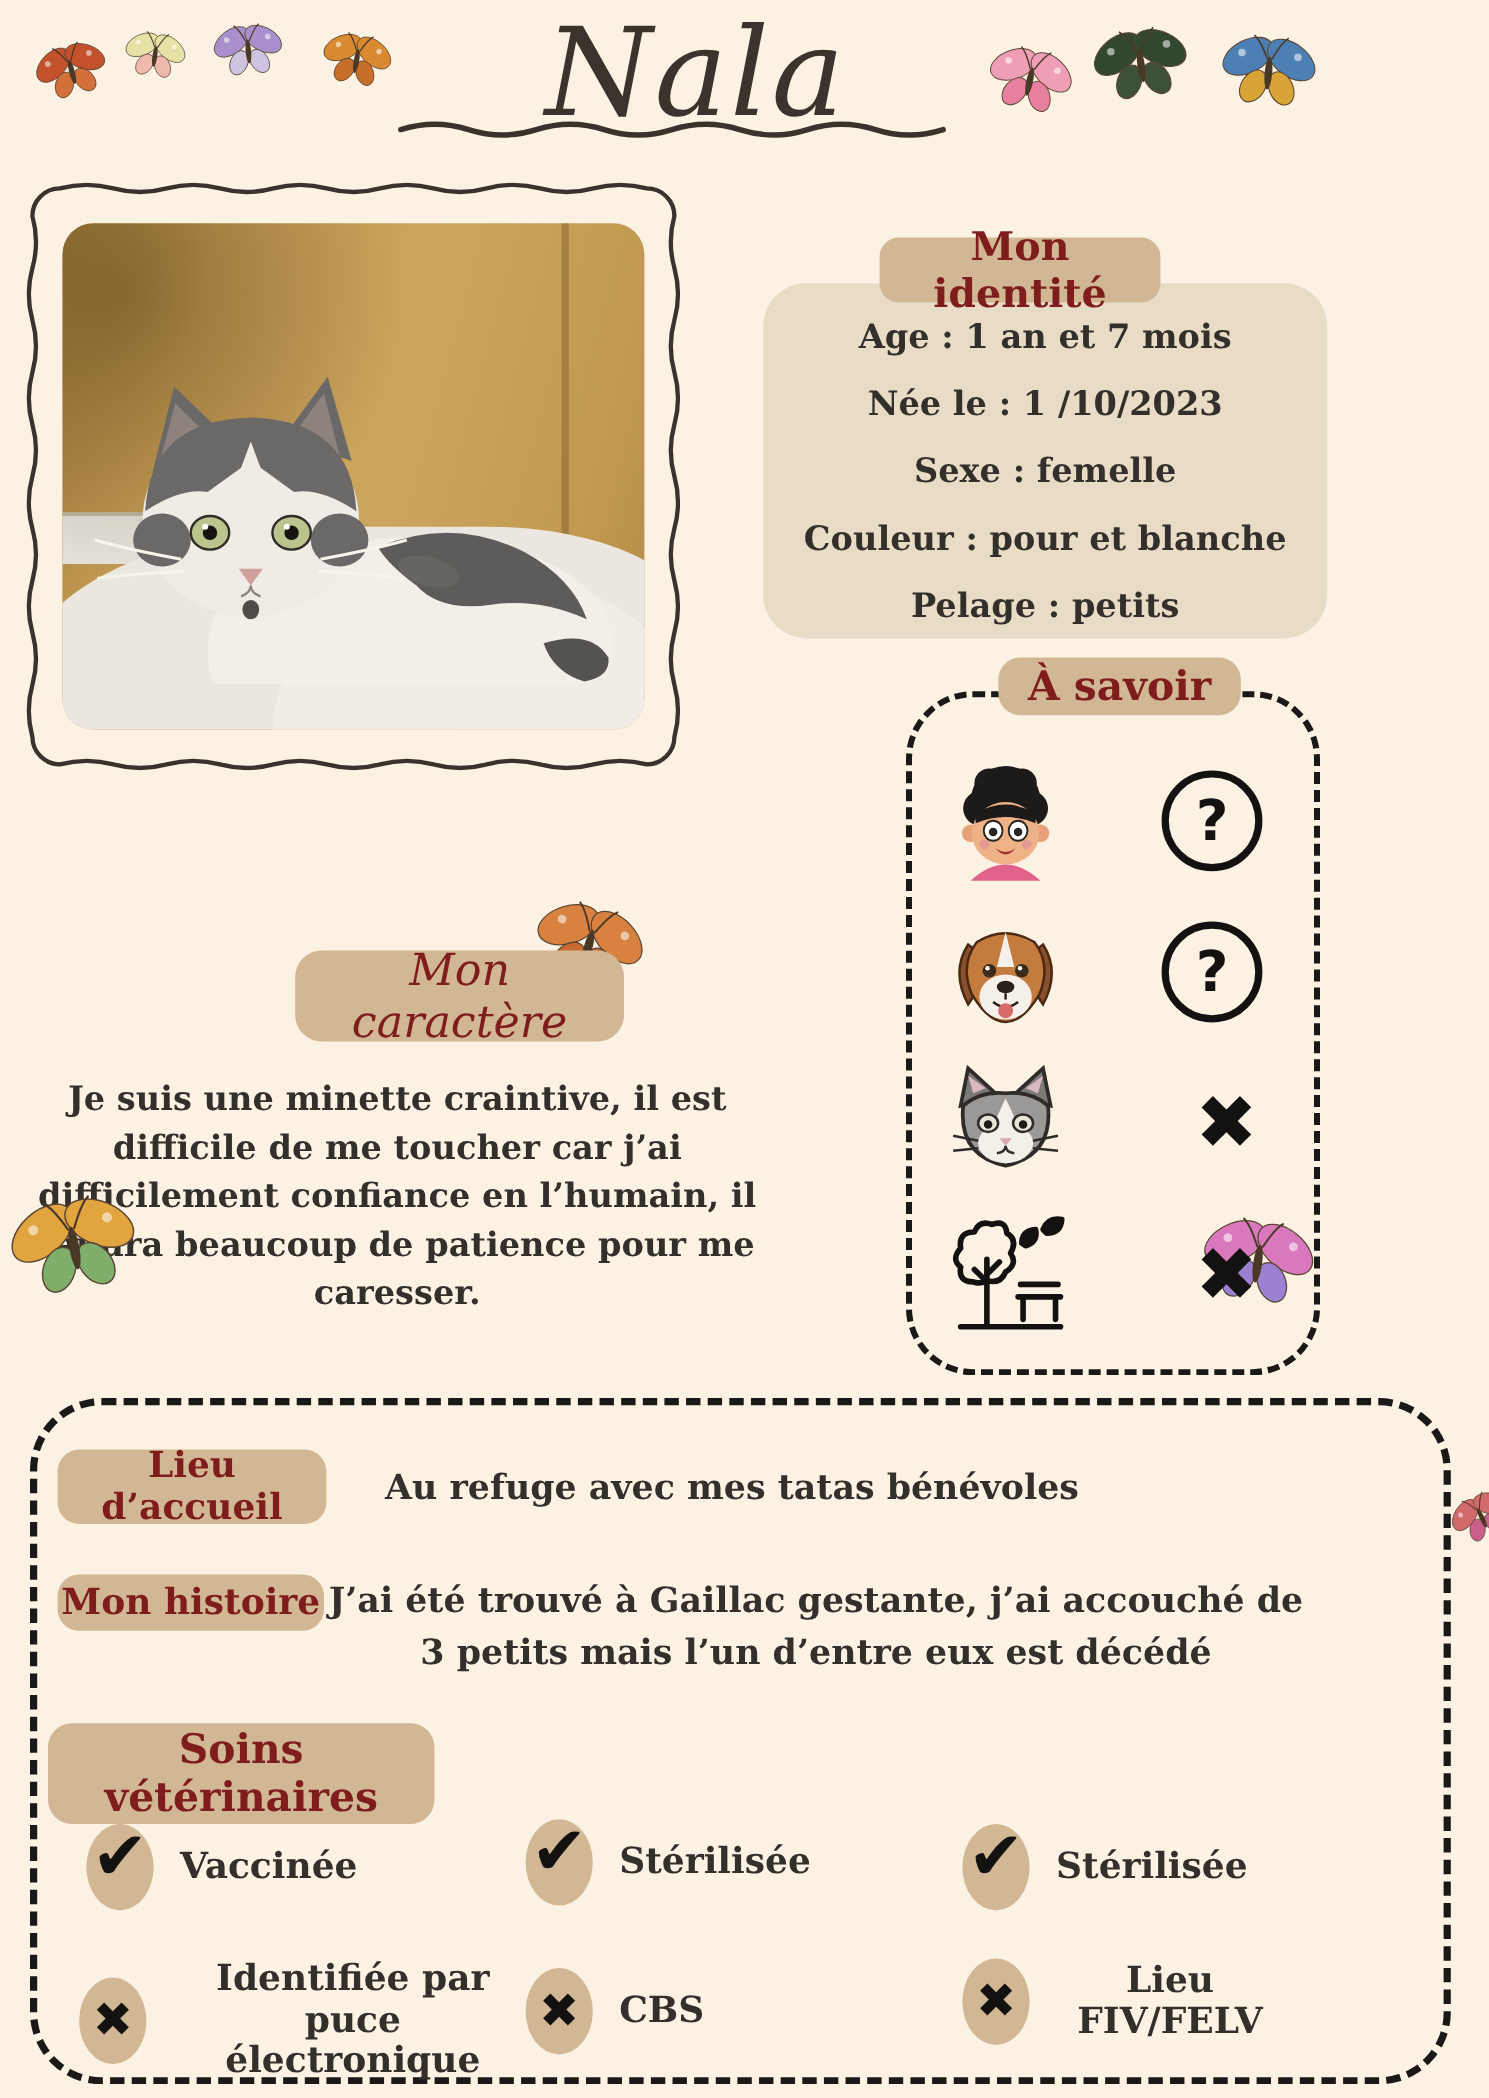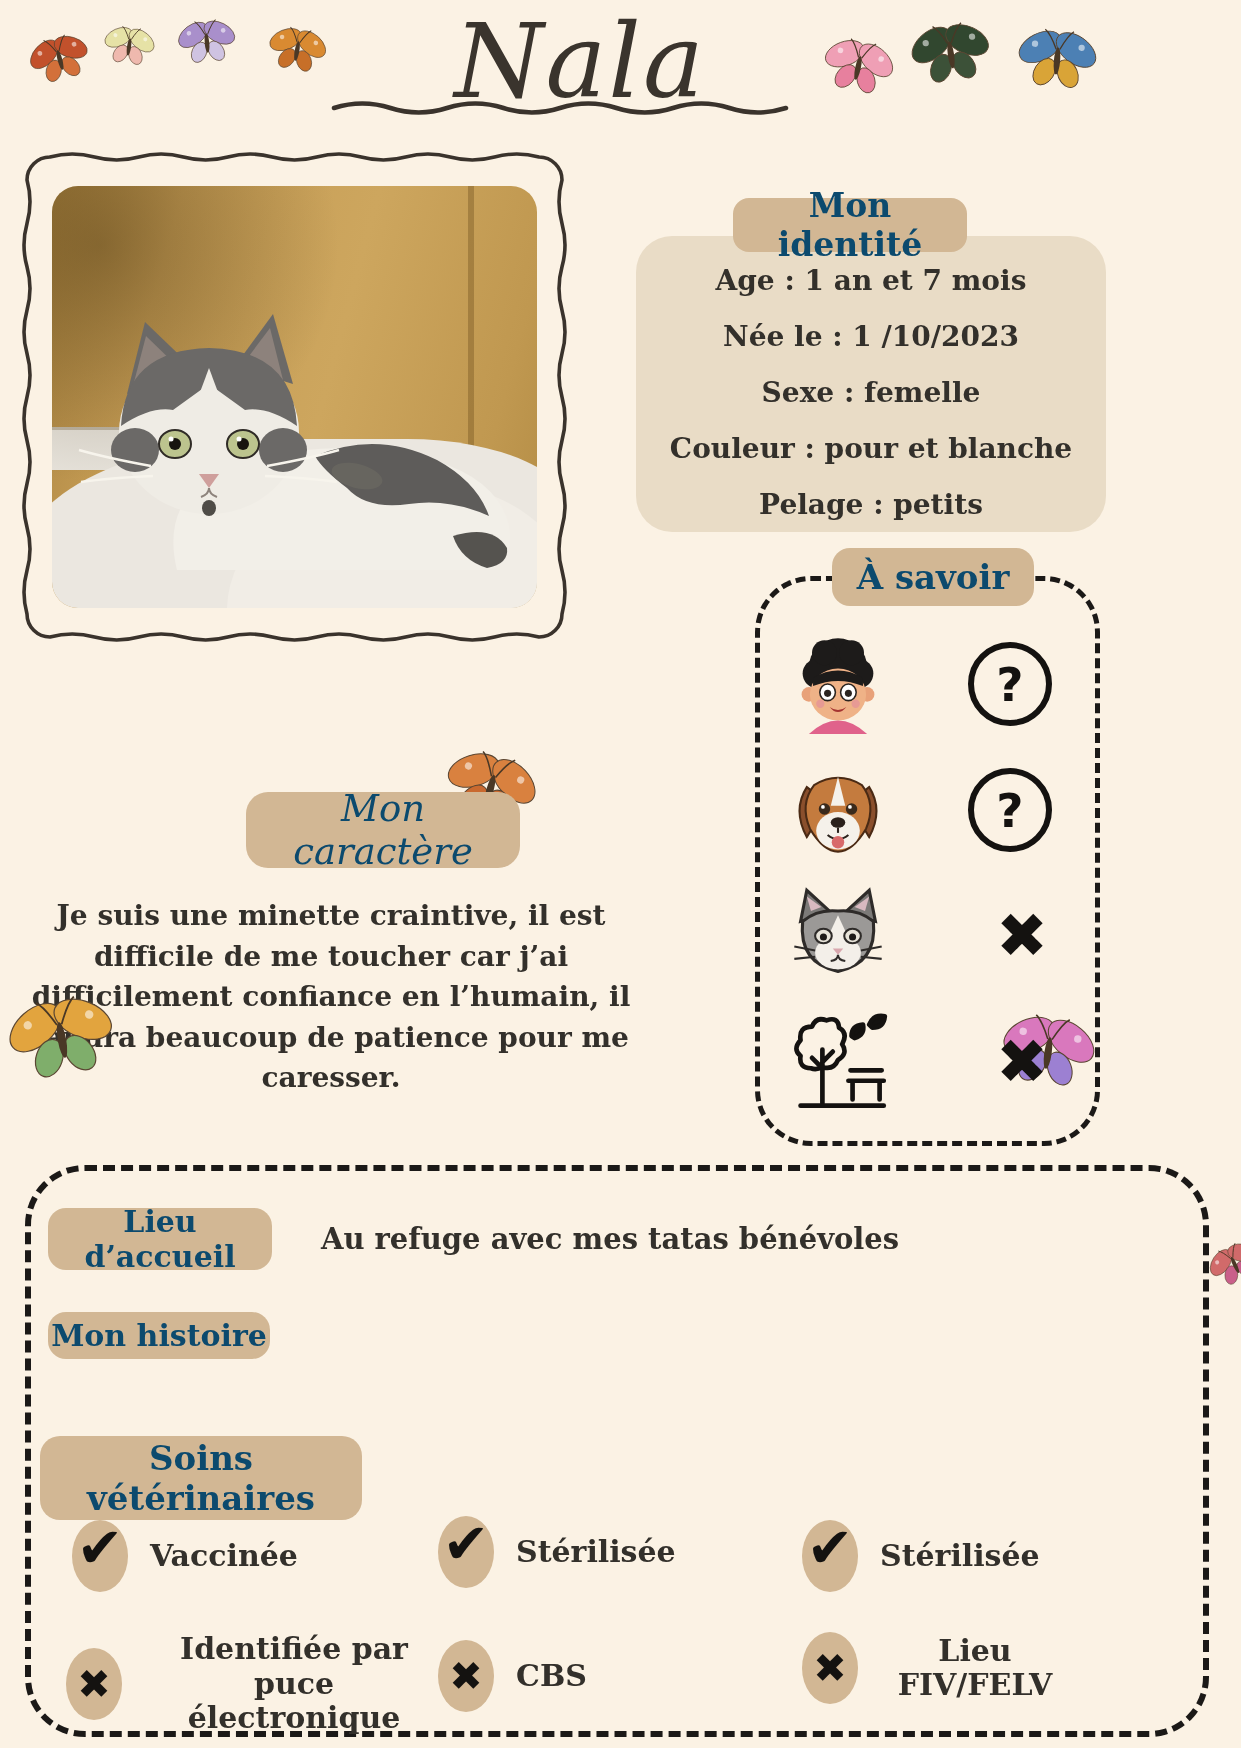--- a/index.html
+++ b/index.html
@@ -28,31 +28,31 @@
     background:linear-gradient(105deg,#a8823f 0%,#c59c54 22%,#cda65e 55%,#c09850 85%,#b38c44 100%);
   }
   .photo-shade{position:absolute;inset:0;background:radial-gradient(circle at 10% 14%,rgba(55,38,8,.38),rgba(55,38,8,0) 42%);}
   .panel-line{position:absolute;right:13%;top:0;width:6px;height:62%;background:rgba(110,80,30,.38);}
   .wall-trim{position:absolute;left:0;top:57%;width:150px;height:40px;background:#e7e3db;border-top:3px solid rgba(120,100,70,.35);}
   .sheet{position:absolute;left:-8%;bottom:-6%;width:116%;height:46%;background:#ebe7e0;border-radius:45% 30% 0 0 / 70% 40% 0 0;}
   .sheet2{position:absolute;right:-6%;bottom:-4%;width:70%;height:34%;background:#f1ede6;border-radius:50% 45% 0 0 / 90% 70% 0 0;}
   .cat-svg{position:absolute;left:5px;bottom:30px;width:470px;height:280px;}
   
   .pill{
-    background:#d2b794;border-radius:16px;color:#0c4a6e;font-weight:bold;
+    background:#d2b794;border-radius:16px;color:#7f1d1d;font-weight:bold;
     display:flex;align-items:center;justify-content:center;text-align:center;
   }
   .identity-badge{left:733px;top:198px;width:234px;height:54px;font-size:33px;z-index:3;}
   .identity-panel{
     left:636px;top:236px;width:470px;height:296px;background:#e9dcc6;
     border-radius:36px;z-index:2;display:flex;flex-direction:column;
     justify-content:center;gap:23px;text-align:center;padding-top:16px;box-sizing:border-box;
   }
   .identity-line{font-size:28px;font-weight:bold;}
-  .asavoir-badge{left:832px;top:548px;width:202px;height:58px;font-size:34px;z-index:3;border-radius:18px;}
+  .asavoir-badge{left:832px;top:548px;width:202px;height:48px;font-size:34px;z-index:3;border-radius:18px;}
   .asavoir-box{
     left:755px;top:576px;width:335px;height:560px;
     border:5px dashed #1b1917;border-radius:56px;z-index:1;
   }
   .asavoir-rows{left:772px;top:628px;width:300px;height:500px;display:flex;flex-direction:column;gap:14px;z-index:2;}
   .asavoir-row{display:flex;align-items:center;justify-content:space-between;height:112px;padding:0 14px;}
   .subject-icon{width:104px;height:104px;}
   .subject-icon svg{width:100%;height:100%;}
   .qmark{
     width:72px;height:72px;border:6px solid #141210;border-radius:50%;
@@ -395,20 +395,21 @@
   <div class="abs details-box"></div>
 
   <div class="abs pill lieu-badge" style="background: rgb(210, 183, 148);">
     <span>Lieu d’accueil</span>
   </div>
   <div class="abs lieu-text">Au refuge avec mes tatas bénévoles</div>
 
   <div class="abs pill histoire-badge" style="background: rgb(210, 183, 148);">
     <span>Mon histoire</span>
   </div>
+  <div class="abs histoire-text">J’ai été trouvé à Gaillac gestante, j’ai accouché de 3 petits mais l’un d’entre eux est décédé</div>
 
   <div class="abs pill soins-badge" style="background: rgb(210, 183, 148);">
     <span>Soins vétérinaires</span>
   </div>
 
   <div class="abs care-cell c1">
     <span class="care-mark-wrap" style="background: rgb(210, 183, 148);">
       <span class="care-mark check">✔</span>
     </span>
     <span class="care-label">Vaccinée</span>

